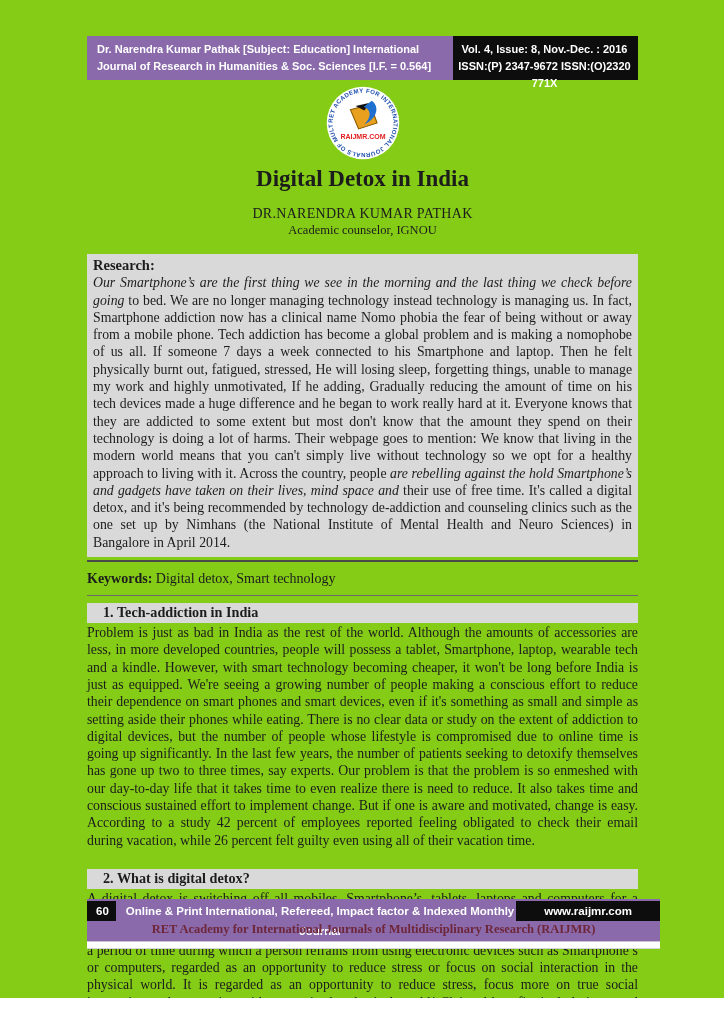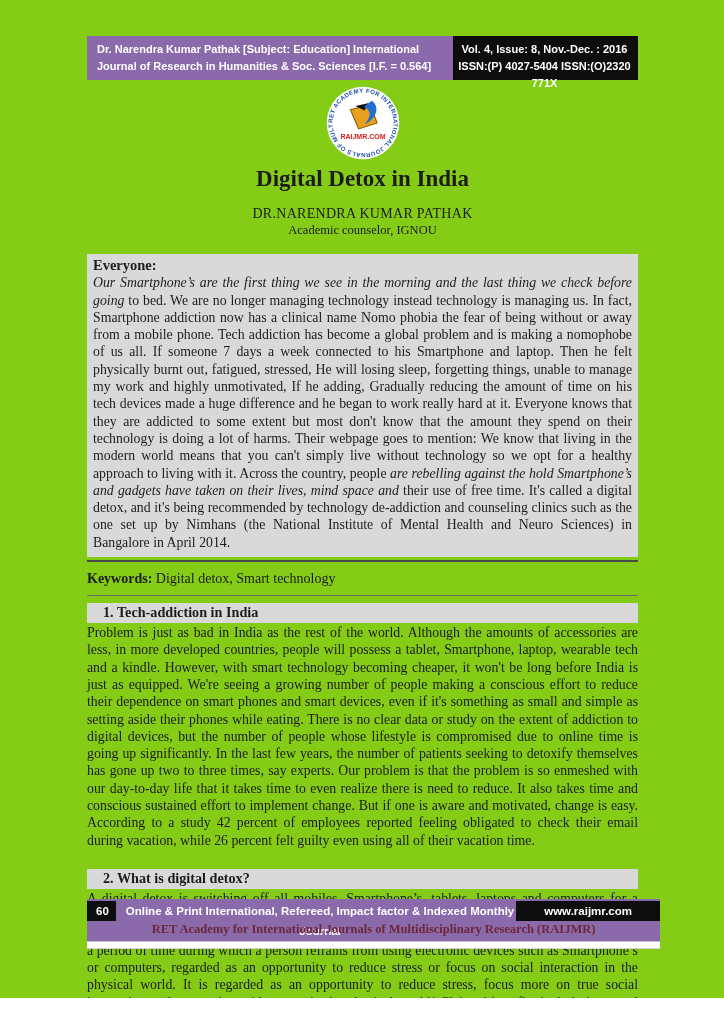--- a/index.html
+++ b/index.html
@@ -107,21 +107,21 @@
 <div class="page">
   <div class="content">
 
     <div class="banner">
       <div class="banner-left">
         <div>Dr. Narendra Kumar Pathak [Subject: Education] International</div>
         <div>Journal  of Research in Humanities &amp; Soc. Sciences [I.F. = 0.564]</div>
       </div>
       <div class="banner-right">
         <div>Vol. 4, Issue: 8, Nov.-Dec. : 2016</div>
-        <div>ISSN:(P) 4027-5404 ISSN:(O)2320 771X</div>
+        <div>ISSN:(P) 2347-9672 ISSN:(O)2320 771X</div>
       </div>
     </div>
 
     <div class="logo-wrap">
       <svg width="74" height="74" viewBox="0 0 100 100">
         <defs>
           <path id="ringPath" d="M50,50 m-41,0 a41,41 0 1,1 82,0 a41,41 0 1,1 -82,0"></path>
         </defs>
         <circle cx="50" cy="50" r="49" fill="#ffffff"></circle>
         <text font-size="8.2" font-family="Liberation Sans, sans-serif" font-weight="bold" fill="#1f4fae" letter-spacing="0.5">
@@ -132,21 +132,21 @@
         <path d="M62,20 C73,28 69,44 52,52 C62,41 61,32 51,28 Z" fill="#1f6fd0"></path>
         <text x="50" y="71" text-anchor="middle" font-size="9.5" font-family="Liberation Sans, sans-serif" font-weight="bold" fill="#e02020">RAIJMR.COM</text>
       </svg>
     </div>
 
     <div class="title">Digital Detox in India</div>
     <div class="author">DR.NARENDRA KUMAR PATHAK</div>
     <div class="affiliation">Academic counselor, IGNOU</div>
 
     <div class="abstract">
-      <div class="abstract-heading">Everyone:</div>
+      <div class="abstract-heading">Research:</div>
       <div><span class="seg-italic">Our Smartphone’s are the first thing we see in the morning and the last thing we check before going </span><span>to bed. We are no longer managing technology instead technology is managing us. In fact, Smartphone addiction now has a clinical name Nomo phobia the fear of being without or away from a mobile phone. Tech addiction has become a global problem and is making a nomophobe of us all. If someone 7 days a week connected to his Smartphone and laptop. Then he felt physically burnt out, fatigued, stressed, He will losing sleep, forgetting things, unable to manage my work and highly unmotivated, If he adding, Gradually reducing the amount of time on his tech devices made a huge difference and he began to work really hard at it. Everyone knows that they are addicted to some extent but most don't know that the amount they spend on their technology is doing a lot of harms. Their webpage goes to mention: We know that living in the modern world means that you can't simply live without technology so we opt for a healthy approach to living with it. Across the country, people </span><span class="seg-italic">are rebelling against the hold Smartphone’s and gadgets have taken on their lives, mind space and </span><span>their use of free time. It's called a digital detox, and it's being recommended by technology de-addiction and counseling clinics such as the one set up by Nimhans (the National Institute of Mental Health and Neuro Sciences) in Bangalore in April 2014.</span></div>
     </div>
 
     <hr class="rule-thick">
 
     <div class="keywords"><b>Keywords:</b><span> Digital detox, Smart technology</span></div>
 
     <hr class="rule-thin">
 
     <div class="section-heading">1. Tech-addiction in India</div>

